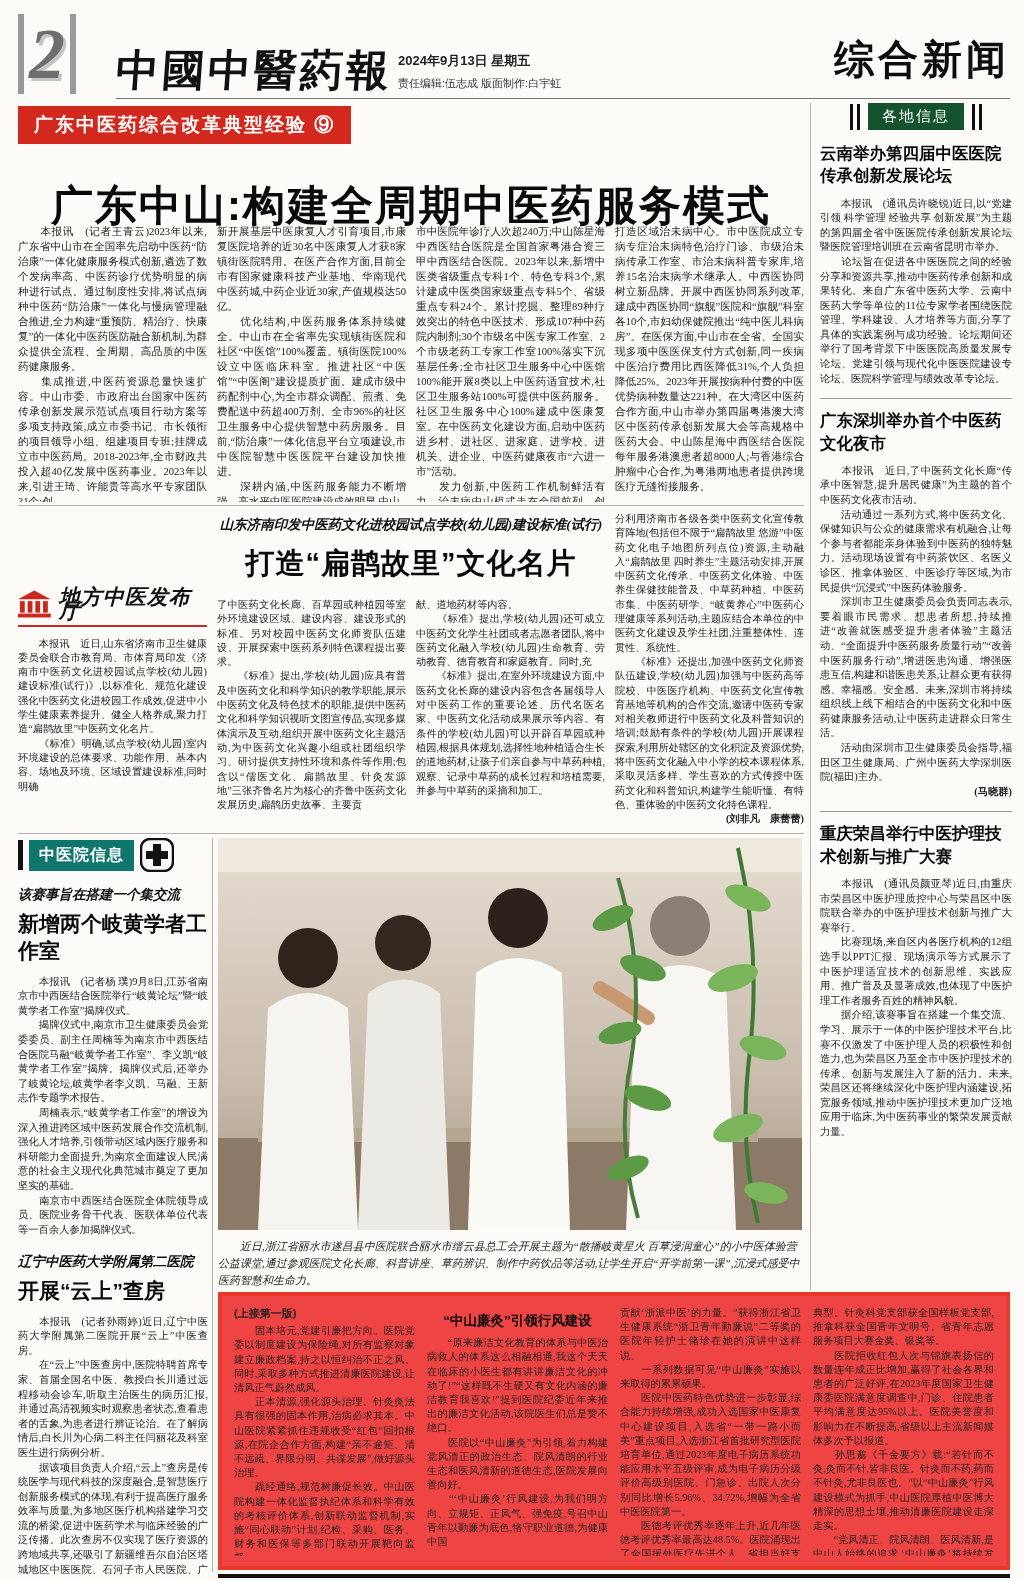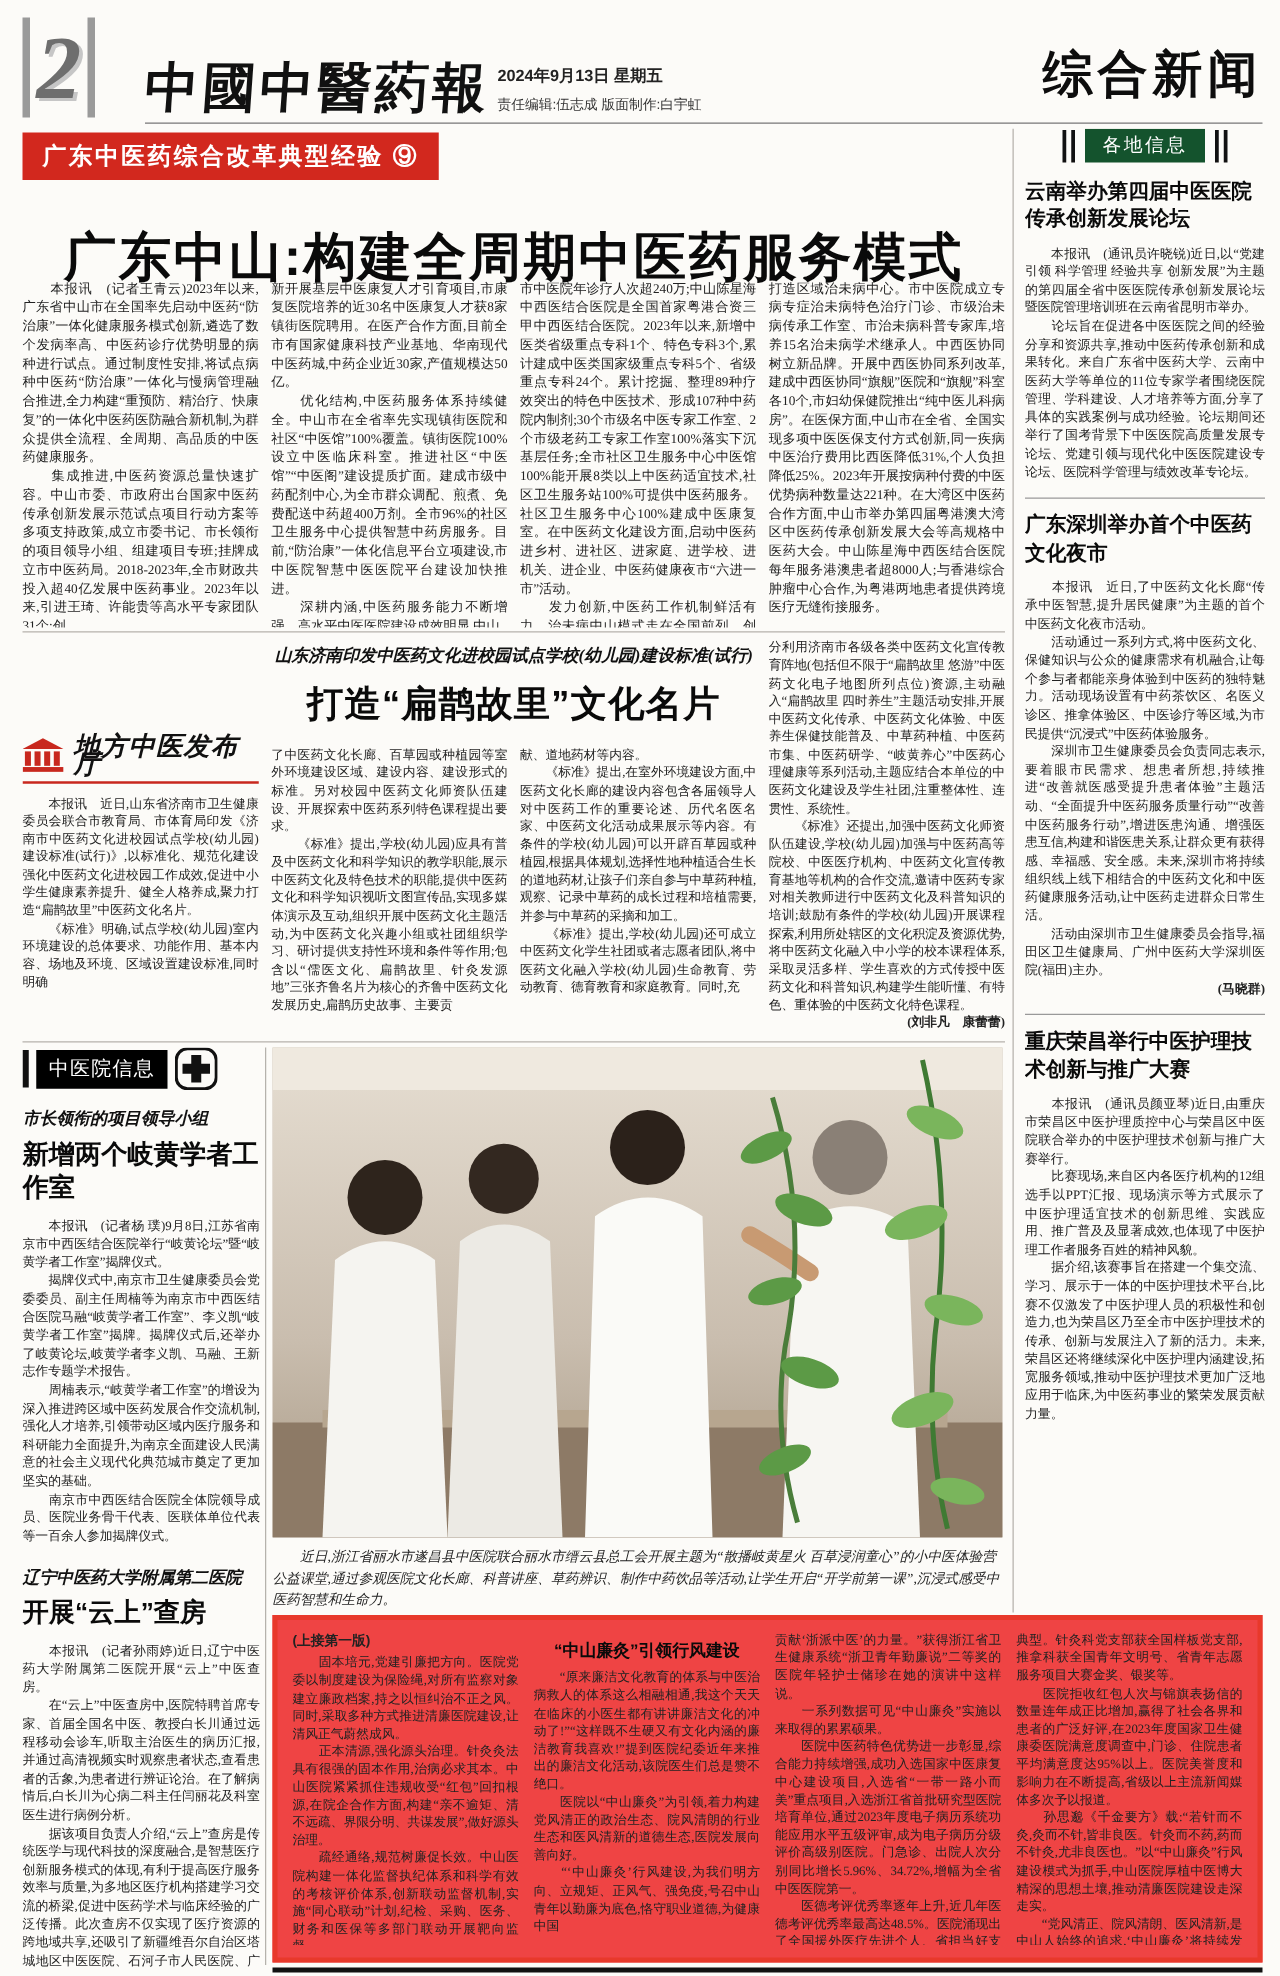--- a/index.html
+++ b/index.html
@@ -32,21 +32,21 @@
   .fabuting .t{font-size:21px;font-weight:bold;font-style:italic;font-family:"Liberation Serif",serif;color:#111;letter-spacing:1px;}
   .jinan-mid{grid-column:2/4;display:flex;flex-direction:column;}
   .jinan-kicker{text-align:center;font-style:italic;font-weight:600;font-size:13.5px;color:#111;margin:4px 0 10px;}
   .jinan-headline{text-align:center;font-family:"Liberation Sans",sans-serif;font-weight:900;font-size:29px;letter-spacing:1px;color:#0a0a0a;margin-bottom:14px;}
   .jinan-mid .two{display:flex;gap:10px;flex:1;overflow:hidden;}
   .jinan-mid .two > div{flex:1;font-size:10.2px;line-height:14.3px;}
   
   .leftcol{position:absolute;left:18px;top:838px;width:190px;height:737px;overflow:hidden;}
   .info-badge{display:flex;align-items:center;gap:6px;margin-bottom:14px;}
   .info-badge .vb{width:5px;height:30px;background:#111;}
-  .info-badge .bx{background:#000000;color:#fff;font-family:"Liberation Sans",sans-serif;font-weight:normal;font-size:16px;padding:5px 10px;letter-spacing:1px;}
+  .info-badge .bx{background:#0f766e;color:#fff;font-family:"Liberation Sans",sans-serif;font-weight:bold;font-size:16px;padding:5px 10px;letter-spacing:1px;}
   .art-kicker{font-style:italic;font-weight:600;font-size:13.5px;color:#111;margin:10px 0 6px;}
   .art-headline{font-family:"Liberation Sans",sans-serif;font-weight:900;font-size:21px;line-height:1.3;color:#0a0a0a;margin:0 0 10px;}
   .leftcol .body, .rightcol .body{font-size:10.3px;line-height:14.6px;}
   
   .photo{position:absolute;left:218px;top:838px;width:584px;height:392px;background:#cfc6ba;}
   .caption{position:absolute;left:218px;top:1238px;width:584px;font-style:italic;font-size:11px;line-height:17px;color:#222;}
   .caption .row2{display:flex;justify-content:space-between;margin-top:2px;}
   .caption .credit{font-style:italic;}
   .caption .credit b{font-style:normal;}
   
@@ -124,22 +124,22 @@
     <div class="jinan-mid">
       <div class="jinan-kicker">山东济南印发中医药文化进校园试点学校(幼儿园)建设标准(试行)</div>
       <div class="jinan-headline">打造“扁鹊故里”文化名片</div>
       <div class="two">
         <div>
             <p class="para">了中医药文化长廊、百草园或种植园等室外环境建设区域、建设内容、建设形式的标准。另对校园中医药文化师资队伍建设、开展探索中医药系列特色课程提出要求。</p>
             <p class="para">　　《标准》提出,学校(幼儿园)应具有普及中医药文化和科学知识的教学职能,展示中医药文化及特色技术的职能,提供中医药文化和科学知识视听文图宣传品,实现多媒体演示及互动,组织开展中医药文化主题活动,为中医药文化兴趣小组或社团组织学习、研讨提供支持性环境和条件等作用;包含以“儒医文化、扁鹊故里、针灸发源地”三张齐鲁名片为核心的齐鲁中医药文化发展历史,扁鹊历史故事、主要贡</p>
           </div>
         <div>
             <p class="para">献、道地药材等内容。</p>
+            <p class="para">　　《标准》提出,学校(幼儿园)还可成立中医药文化学生社团或者志愿者团队,将中医药文化融入学校(幼儿园)生命教育、劳动教育、德育教育和家庭教育。同时,充</p>
             <p class="para">　　《标准》提出,在室外环境建设方面,中医药文化长廊的建设内容包含各届领导人对中医药工作的重要论述、历代名医名家、中医药文化活动成果展示等内容。有条件的学校(幼儿园)可以开辟百草园或种植园,根据具体规划,选择性地种植适合生长的道地药材,让孩子们亲自参与中草药种植,观察、记录中草药的成长过程和培植需要,并参与中草药的采摘和加工。</p>
-            <p class="para">　　《标准》提出,学校(幼儿园)还可成立中医药文化学生社团或者志愿者团队,将中医药文化融入学校(幼儿园)生命教育、劳动教育、德育教育和家庭教育。同时,充</p>
           </div>
       </div>
     </div>
     <div class="cell">
       <div>
           <p class="para">分利用济南市各级各类中医药文化宣传教育阵地(包括但不限于“扁鹊故里 悠游”中医药文化电子地图所列点位)资源,主动融入“扁鹊故里 四时养生”主题活动安排,开展中医药文化传承、中医药文化体验、中医养生保健技能普及、中草药种植、中医药市集、中医药研学、“岐黄养心”中医药心理健康等系列活动,主题应结合本单位的中医药文化建设及学生社团,注重整体性、连贯性、系统性。</p>
           <p class="para">　　《标准》还提出,加强中医药文化师资队伍建设,学校(幼儿园)加强与中医药高等院校、中医医疗机构、中医药文化宣传教育基地等机构的合作交流,邀请中医药专家对相关教师进行中医药文化及科普知识的培训;鼓励有条件的学校(幼儿园)开展课程探索,利用所处辖区的文化积淀及资源优势,将中医药文化融入中小学的校本课程体系,采取灵活多样、学生喜欢的方式传授中医药文化和科普知识,构建学生能听懂、有特色、重体验的中医药文化特色课程。</p>
         </div>
       <div class="byline-right">(刘非凡　康蕾蕾)</div>
     </div>
@@ -148,21 +148,21 @@
 
   <div class="leftcol">
     <div class="info-badge">
       <span class="vb"></span>
       <span class="bx">中医院信息</span>
       <svg width="34" height="34" viewBox="0 0 34 34">
         <rect x="1" y="1" width="32" height="32" rx="9" fill="none" stroke="#111" stroke-width="2.5"></rect>
         <path d="M13 6 h8 v7 h7 v8 h-7 v7 h-8 v-7 h-7 v-8 h7 z" fill="#111"></path>
       </svg>
     </div>
-    <div class="art-kicker">市长领衔的项目领导小组</div>
+    <div class="art-kicker">该赛事旨在搭建一个集交流</div>
     <h2 class="art-headline">新增两个岐黄学者工作室</h2>
     <div class="body">
         <p class="para">　　本报讯　(记者杨 璞)9月8日,江苏省南京市中西医结合医院举行“岐黄论坛”暨“岐黄学者工作室”揭牌仪式。</p>
         <p class="para">　　揭牌仪式中,南京市卫生健康委员会党委委员、副主任周楠等为南京市中西医结合医院马融“岐黄学者工作室”、李义凯“岐黄学者工作室”揭牌。揭牌仪式后,还举办了岐黄论坛,岐黄学者李义凯、马融、王新志作专题学术报告。</p>
         <p class="para">　　周楠表示,“岐黄学者工作室”的增设为深入推进跨区域中医药发展合作交流机制,强化人才培养,引领带动区域内医疗服务和科研能力全面提升,为南京全面建设人民满意的社会主义现代化典范城市奠定了更加坚实的基础。</p>
         <p class="para">　　南京市中西医结合医院全体院领导成员、医院业务骨干代表、医联体单位代表等一百余人参加揭牌仪式。</p>
       </div>
     <div class="art-kicker" style="margin-top:16px;">辽宁中医药大学附属第二医院</div>
     <h2 class="art-headline">开展“云上”查房</h2>
     <div class="body">

